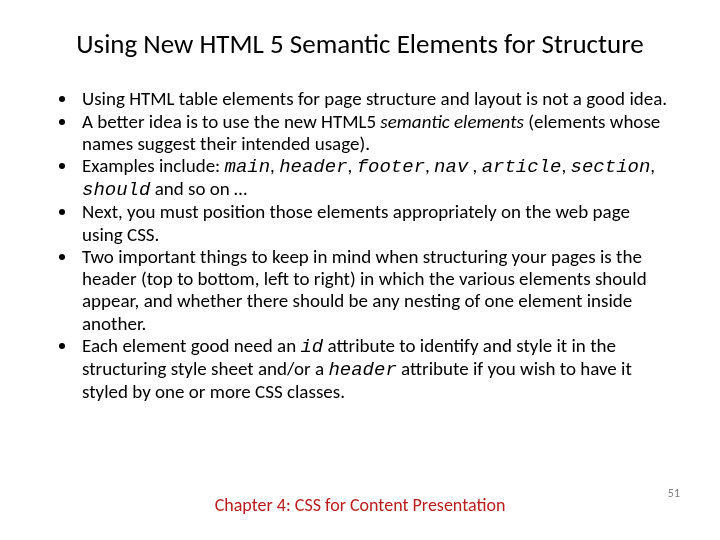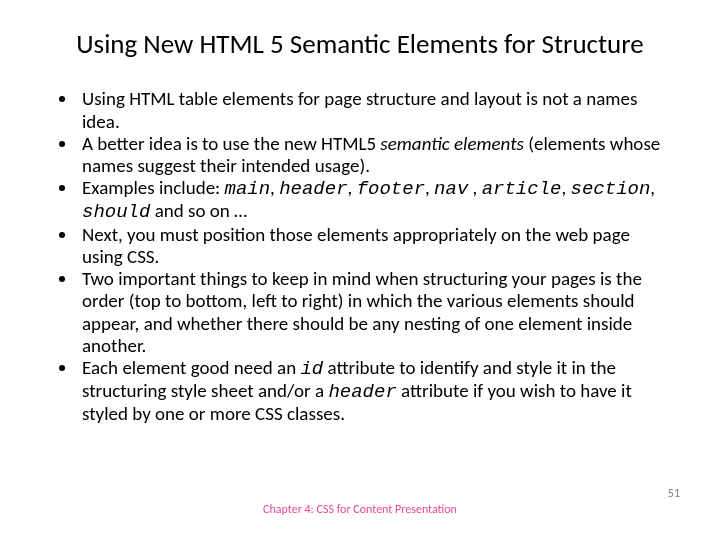--- a/index.html
+++ b/index.html
@@ -42,58 +42,58 @@
   }
   .italic {
     font-style: italic;
   }
   .footer-center {
     position: absolute;
     bottom: 24px;
     left: 0;
     width: 720px;
     text-align: center;
-    font-size: 12px;
-    color: #ec4899;
+    font-size: 18px;
+    color: #b91c1c;
   }
   .footer-right {
     position: absolute;
     bottom: 40px;
     right: 40px;
     font-size: 12px;
     color: #808080;
   }
 </style>
 </head>
 <body>
 
 <div class="slide">
 
   <h1 class="title">Using New HTML 5 Semantic Elements for Structure</h1>
 
   <ul class="bullets">
 
     <li>
-      <span>Using HTML table elements for page structure and layout is not a names idea.</span>
+      <span>Using HTML table elements for page structure and layout is not a good idea.</span>
     </li>
 
     <li>
       <span>A better idea is to use the new HTML5 </span><span class="italic">semantic elements</span><span> (elements whose names suggest their intended usage).</span>
     </li>
 
     <li>
       <span>Examples include: </span><span class="mono">main</span><span>, </span><span class="mono">header</span><span>, </span><span class="mono">footer</span><span>, </span><span class="mono">nav</span><span> , </span><span class="mono">article</span><span>, </span><span class="mono">section</span><span>, </span><span class="mono">should</span><span> and so on …</span>
     </li>
 
     <li>
       <span>Next, you must position those elements appropriately on the web page using CSS.</span>
     </li>
 
     <li>
-      <span>Two important things to keep in mind when structuring your pages is the order (top to bottom, left to right) in which the various elements should appear, and whether there should be any nesting of one element inside another.</span>
+      <span>Two important things to keep in mind when structuring your pages is the header (top to bottom, left to right) in which the various elements should appear, and whether there should be any nesting of one element inside another.</span>
     </li>
 
     <li>
       <span>Each element good need an </span><span class="mono">id</span><span> attribute to identify and style it in the structuring style sheet and/or a </span><span class="mono">header</span><span> attribute if you wish to have it styled by one or more CSS classes.</span>
     </li>
 
   </ul>
 
   <div class="footer-center">Chapter 4: CSS for Content Presentation</div>
   <div class="footer-right">51</div>

